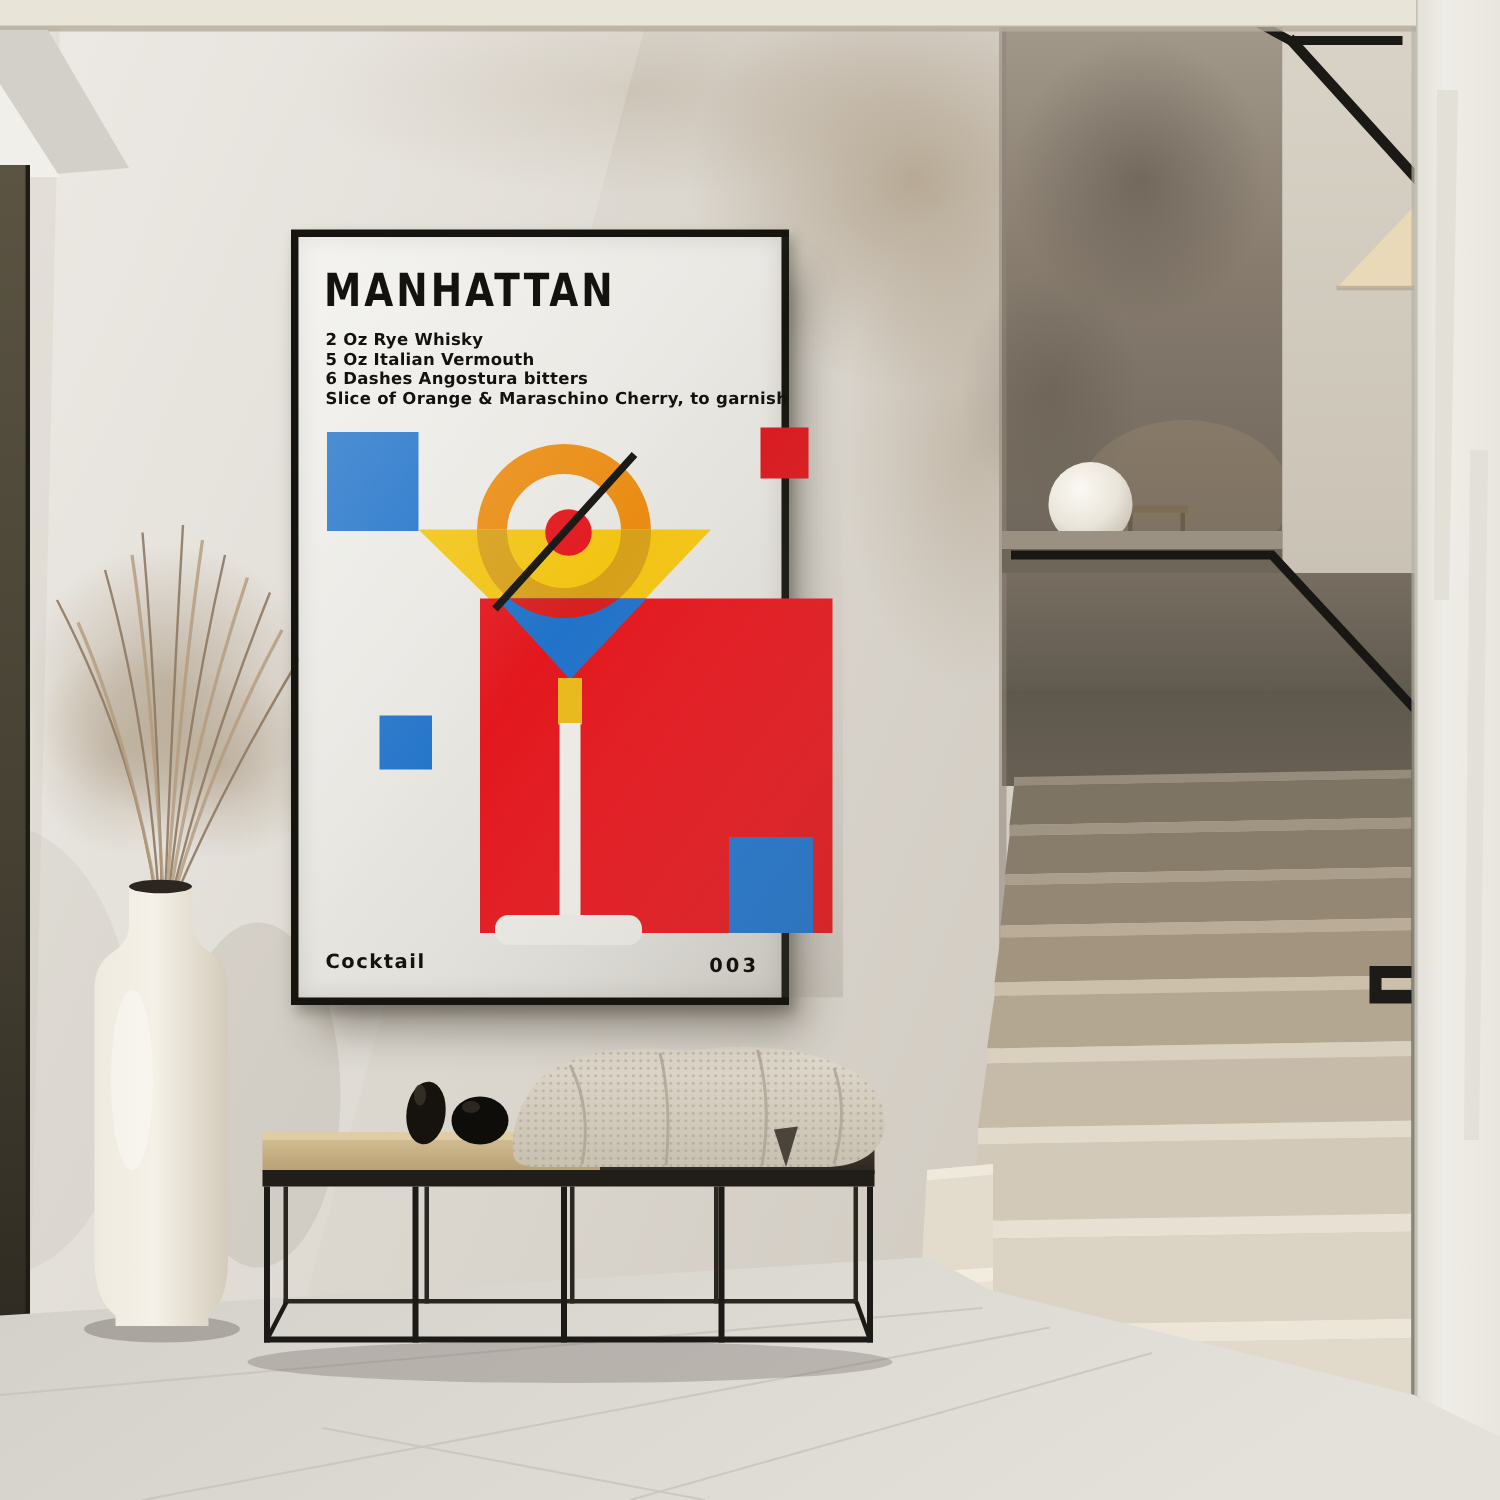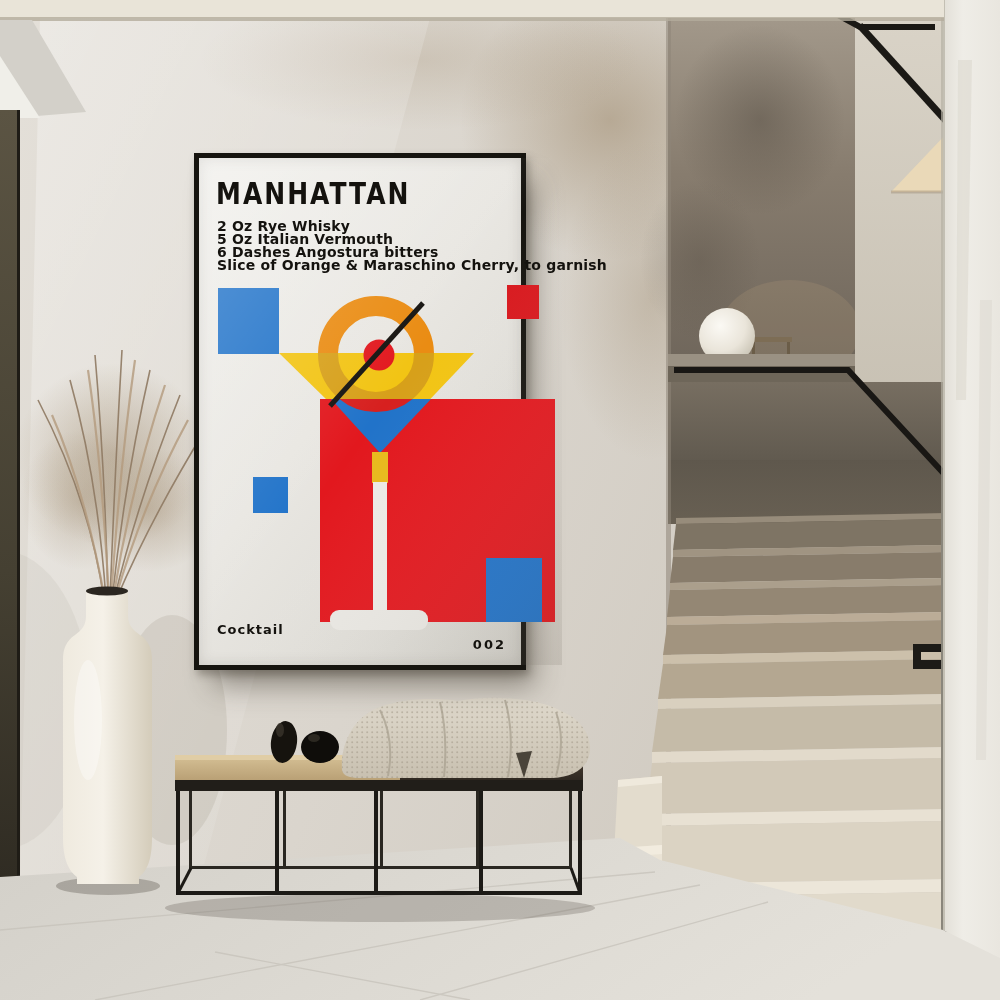--- a/index.html
+++ b/index.html
@@ -15,22 +15,22 @@
     background:linear-gradient(128deg,#f0efeb 0%,#e9e7e2 45%,#dedcd6 78%,#d3d1ca 100%);
     box-shadow:14px 22px 26px -6px rgba(55,48,38,.45), 3px 5px 8px rgba(55,48,38,.35),
                inset 0 0 14px rgba(90,85,75,.18);
   }
   #poster-art{position:absolute;left:0;top:0;width:363px;height:507px;display:block;}
   .poster-text{position:absolute;color:#14120e;white-space:nowrap;}
   #poster-title{
     left:17px;top:18px;font-size:25px;font-weight:900;letter-spacing:2px;
     transform:scaleY(1.22);transform-origin:left top;
   }
-  #poster-recipe{left:18px;top:62px;font-size:14px;font-weight:700;line-height:13px;letter-spacing:.2px;}
-  #poster-footer-left{left:18px;bottom:28px;font-size:13px;font-weight:800;letter-spacing:1px;}
+  #poster-recipe{left:18px;top:62px;font-size:11px;font-weight:700;line-height:13px;letter-spacing:.2px;}
+  #poster-footer-left{left:18px;bottom:16px;font-size:13px;font-weight:800;letter-spacing:1px;}
   #poster-footer-right{right:15px;bottom:13px;font-size:13px;font-weight:800;letter-spacing:2px;}
 </style>
 </head>
 <body>
 
 <div id="stage">
 
 <svg id="room" viewBox="0 0 1000 1000" xmlns="http://www.w3.org/2000/svg">
   <defs>
     <linearGradient id="gWall" x1="0" y1="0" x2="1" y2="0.35">
@@ -345,16 +345,16 @@
     </svg>
 
     <div class="poster-text" id="poster-title">MANHATTAN</div>
     <div class="poster-text" id="poster-recipe">
       <div>2 Oz Rye Whisky</div>
       <div>5 Oz Italian Vermouth</div>
       <div>6 Dashes Angostura bitters</div>
       <div>Slice of Orange &amp; Maraschino Cherry, to garnish</div>
     </div>
     <div class="poster-text" id="poster-footer-left">Cocktail</div>
-    <div class="poster-text" id="poster-footer-right">002</div>
+    <div class="poster-text" id="poster-footer-right">003</div>
   </div>
 
 </div>
 
 </body></html>

